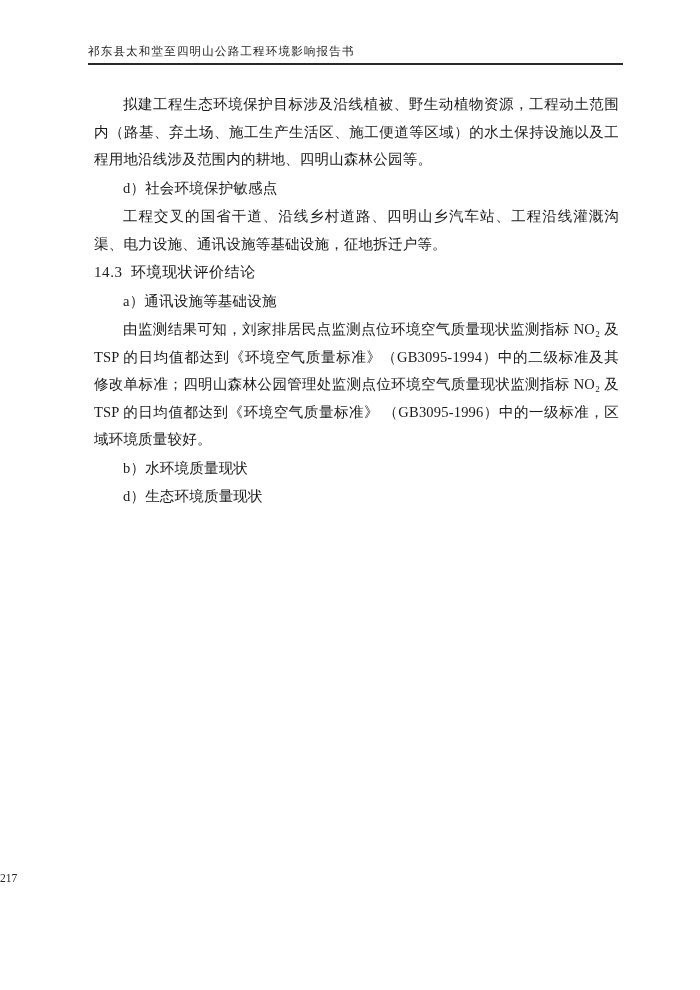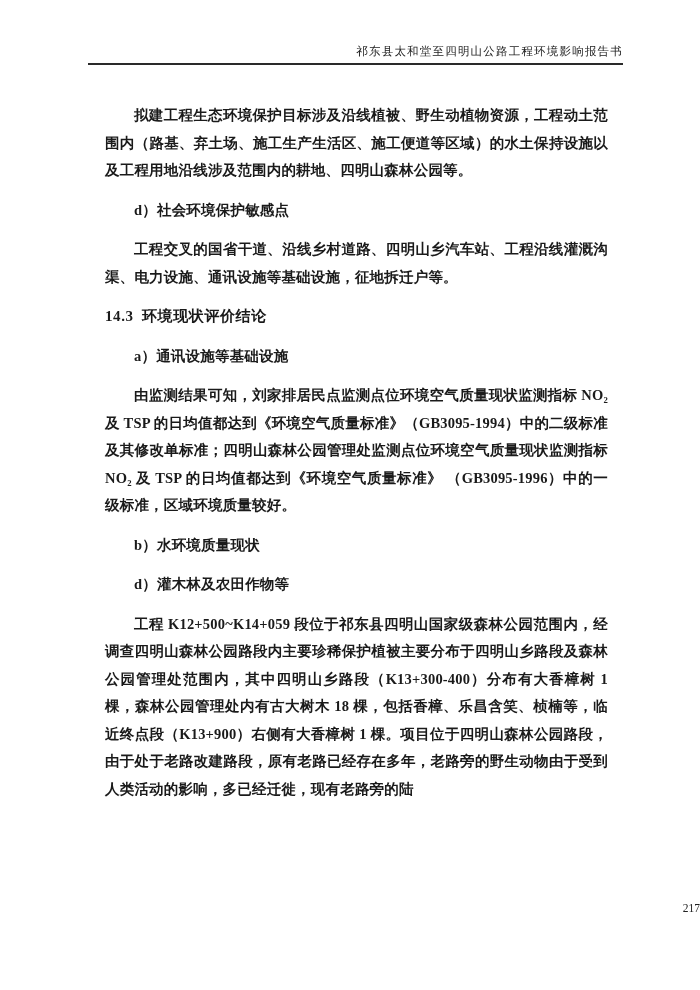--- a/index.html
+++ b/index.html
@@ -9,21 +9,21 @@
     margin:0 auto;
     background:#ffffff;
     font-family:"Liberation Serif","DejaVu Serif",serif;
     color:#1a1a1a;
     overflow:hidden;
     box-sizing:border-box;
   }
   .header{
     position:absolute;
     left:88px;top:44px;width:535px;
-    text-align:right;
+    text-align:left;
     font-size:11.5px;
     letter-spacing:1.2px;
     white-space:nowrap;
     color:#222;
   }
   .header-rule{
     position:absolute;
     left:88px;top:63px;width:535px;
     height:0;
     border-top:2px solid #2a2a2a;
@@ -31,38 +31,38 @@
   .doc-body{
     position:absolute;
     left:93px;top:90px;width:527px;
     font-size:14.5px;
     line-height:27.5px;
     text-align:justify;
     text-justify:inter-character;
     letter-spacing:0.2px;
   }
   .doc-body p, .doc-body h2{
-    margin:12px;
+    margin:1px;
     padding:0;
     font-size:14.5px;
-    font-weight:bold;
+    font-weight:normal;
   }
   .para-indent{text-indent:2em;}
   .subitem{text-indent:2em;}
   .heading{
     font-weight:bold;
     text-indent:0;
     font-size:15px !important;
     letter-spacing:0.6px;
     word-spacing:4px;
   }
   .footer{
     position:absolute;
-    left:0;top:902px;width:700px;
-    text-align:right;
+    left:0;top:872px;width:700px;
+    text-align:left;
     font-size:11.5px;
     color:#222;
   }
 </style>
 </head>
 <body>
 
 <div class="page">
 
   <div class="header">
@@ -72,21 +72,20 @@
   <div class="header-rule"></div>
 
   <div class="doc-body">
     <p class="para-indent">拟建工程生态环境保护目标涉及沿线植被、野生动植物资源，工程动土范围内（路基、弃土场、施工生产生活区、施工便道等区域）的水土保持设施以及工程用地沿线涉及范围内的耕地、四明山森林公园等。</p>
     <p class="subitem">d）社会环境保护敏感点</p>
     <p class="para-indent">工程交叉的国省干道、沿线乡村道路、四明山乡汽车站、工程沿线灌溉沟渠、电力设施、通讯设施等基础设施，征地拆迁户等。</p>
     <h2 class="heading">14.3 环境现状评价结论</h2>
     <p class="subitem">a）通讯设施等基础设施</p>
     <p class="para-indent">由监测结果可知，刘家排居民点监测点位环境空气质量现状监测指标 NO₂ 及 TSP 的日均值都达到《环境空气质量标准》（GB3095-1994）中的二级标准及其修改单标准；四明山森林公园管理处监测点位环境空气质量现状监测指标 NO₂ 及 TSP 的日均值都达到《环境空气质量标准》 （GB3095-1996）中的一级标准，区域环境质量较好。</p>
     <p class="subitem">b）水环境质量现状</p>
-    <p class="subitem">d）灌木林及农田作物等</p>
-    <p class="para-indent">工程 K12+500~K14+059 段位于祁东县四明山国家级森林公园范围内，经调查四明山森林公园路段内主要珍稀保护植被主要分布于四明山乡路段及森林公园管理处范围内，其中四明山乡路段（K13+300-400）分布有大香樟树 1 棵，森林公园管理处内有古大树木 18 棵，包括香樟、乐昌含笑、桢楠等，临近终点段（K13+900）右侧有大香樟树 1 棵。项目位于四明山森林公园路段，由于处于老路改建路段，原有老路已经存在多年，老路旁的野生动物由于受到人类活动的影响，多已经迁徙，现有老路旁的陆</p>
+    <p class="subitem">d）生态环境质量现状</p>
   </div>
 
   <div class="footer">
     <span>217</span>
   </div>
 
 </div>
 
 </body></html>

